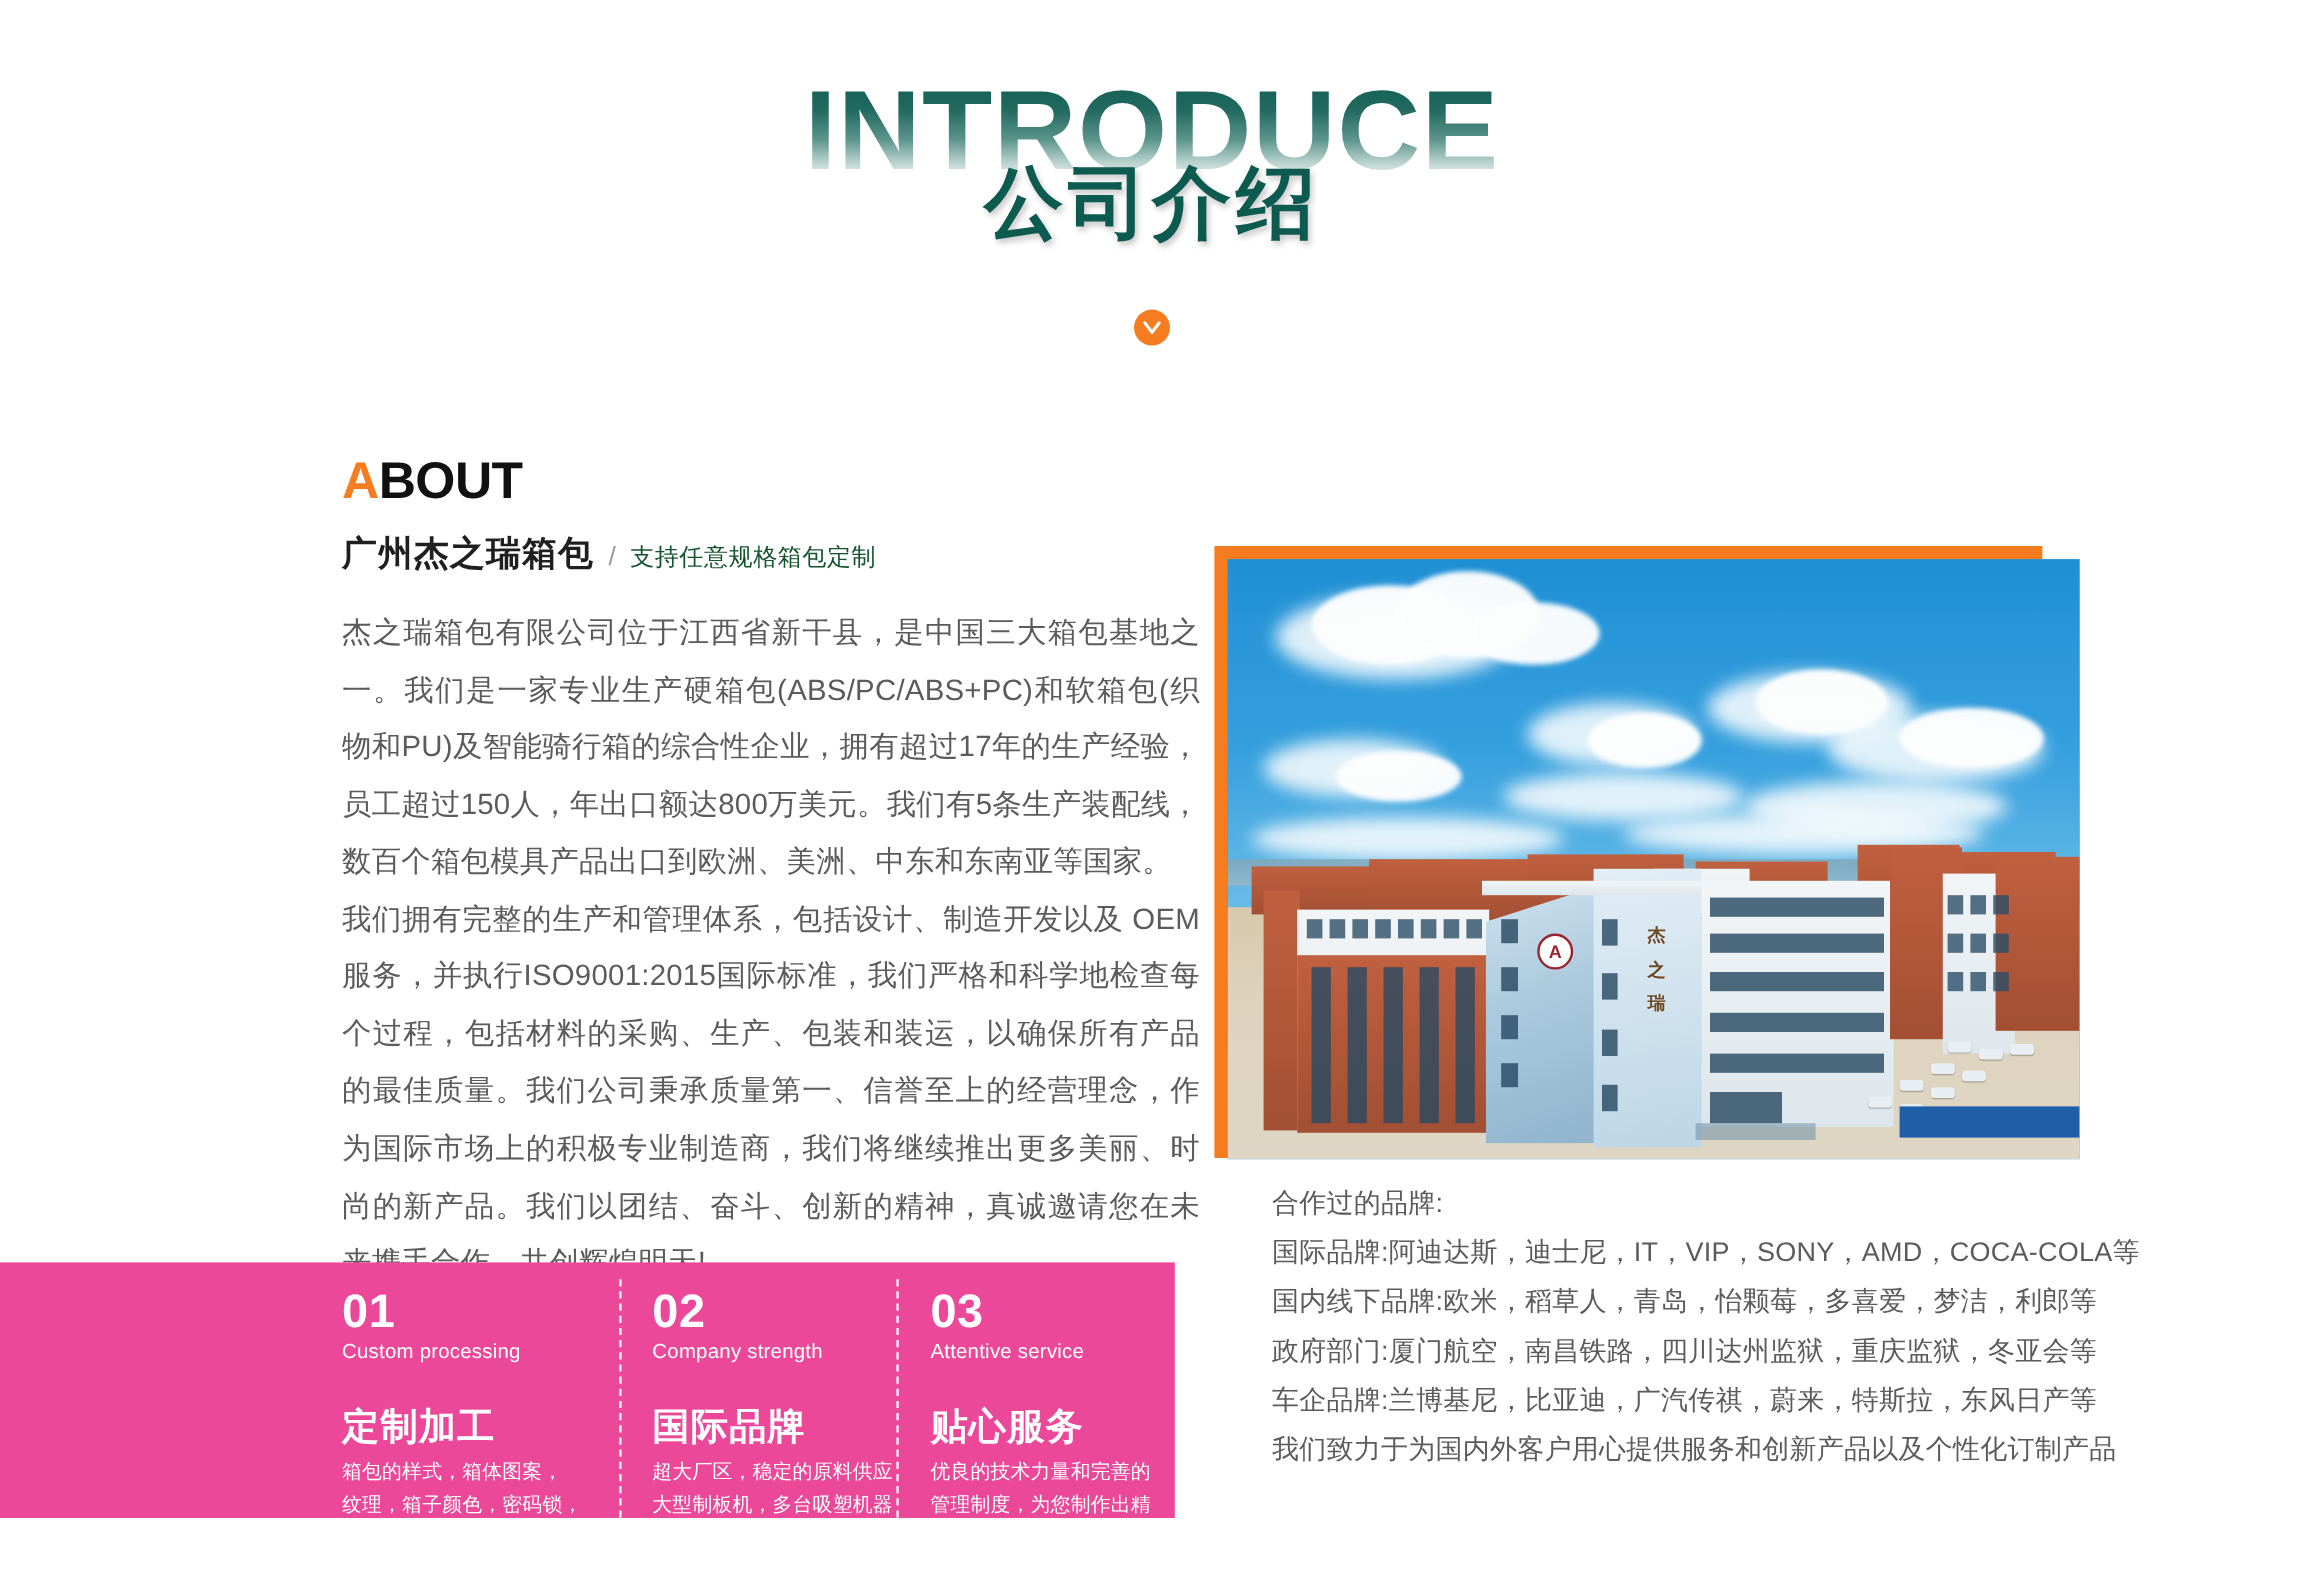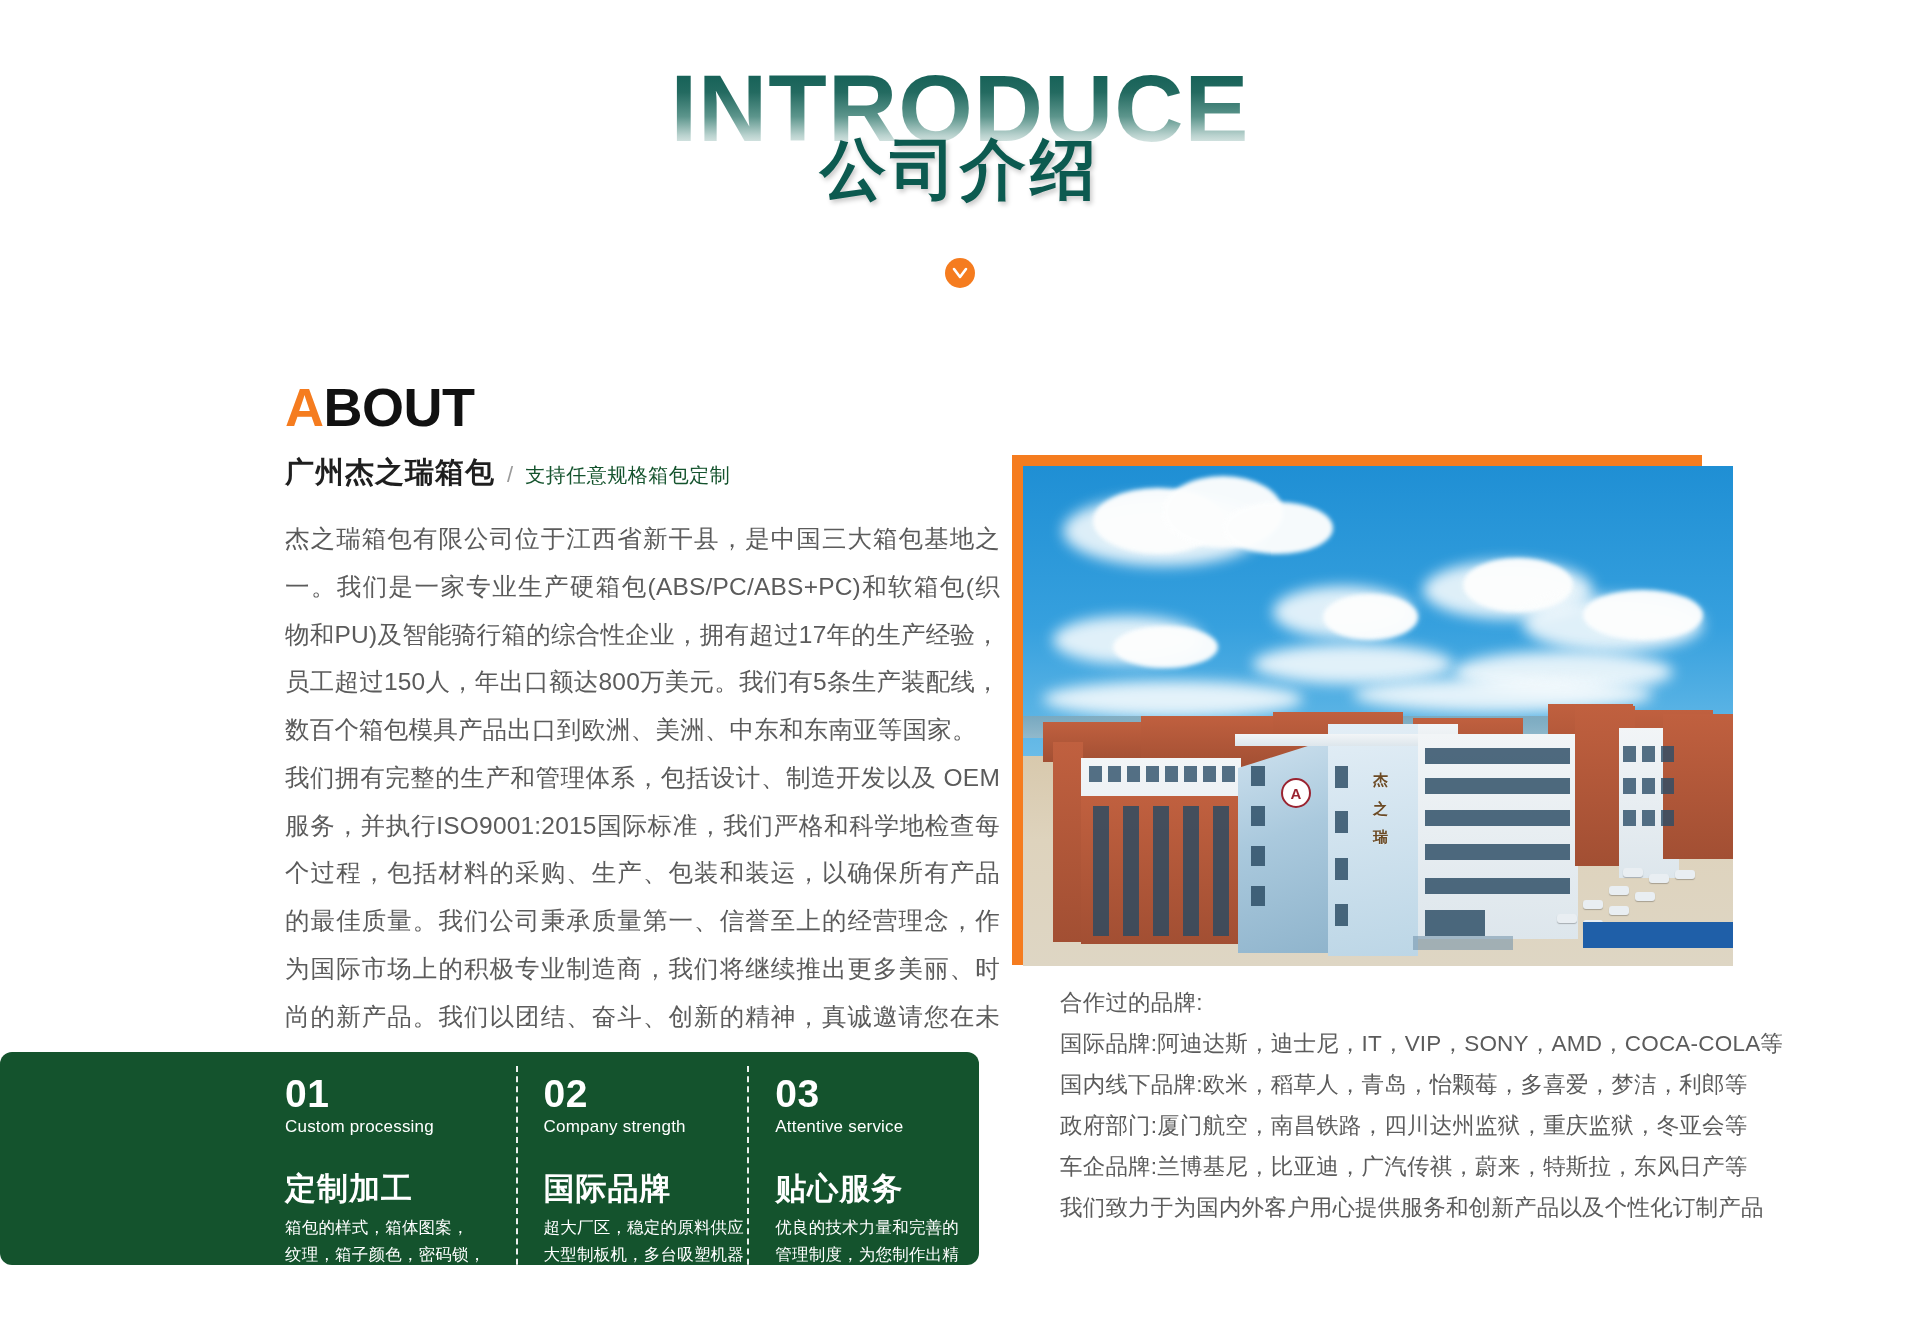--- a/index.html
+++ b/index.html
@@ -36,21 +36,21 @@
     width:30px; height:30px; border-radius:50%;
     background:#f57c1f;
     display:flex; align-items:center; justify-content:center;
   }
   .hdr-arrow svg{ display:block; }
 
   
   .left{ position:absolute; left:285px; top:380px; width:715px; }
 
   .about-en{
-    font-size:54px; font-weight:bold; color:#111; line-height:1.02;
+    font-size:43px; font-weight:bold; color:#111; line-height:1.02;
     letter-spacing:-0.5px;
   }
   .about-en .a{ color:#f57c1f; }
 
   .about-sub{ margin-top:18px; display:flex; align-items:baseline; }
   .about-sub .cn{
     font-size:29px; font-weight:bold; color:#1f1f1f; letter-spacing:1px;
   }
   .about-sub .sep{ font-size:22px; color:#9a9a9a; margin:0 12px; }
   .about-sub .tag{ font-size:20px; color:#14532d; letter-spacing:0.5px; }
@@ -58,24 +58,23 @@
   .body-p{
     margin-top:22px;
     font-size:24.5px; color:#5b5b5b; line-height:1.95;
     letter-spacing:0.2px; text-align:justify;
   }
   .body-p + .body-p{ margin-top:0; }
 
   
   .feat{
     position:absolute; left:0; top:1052px; width:979px; height:213px;
-    background:#14532d;
+    background:#ec4899;
     display:flex; align-items:flex-start;
     padding-left:285px;
-    border-radius:12px;
   }
   .feat-col{
     position:relative;
     width:240px; padding:22px 0 0 0; color:#fff;
   }
   .feat-col + .feat-col{ padding-left:28px; }
   .feat-col .dash{
     position:absolute; left:0px; top:14px; bottom:10px; width:0;
     border-left:2px dashed rgba(255,255,255,0.92);
   }

